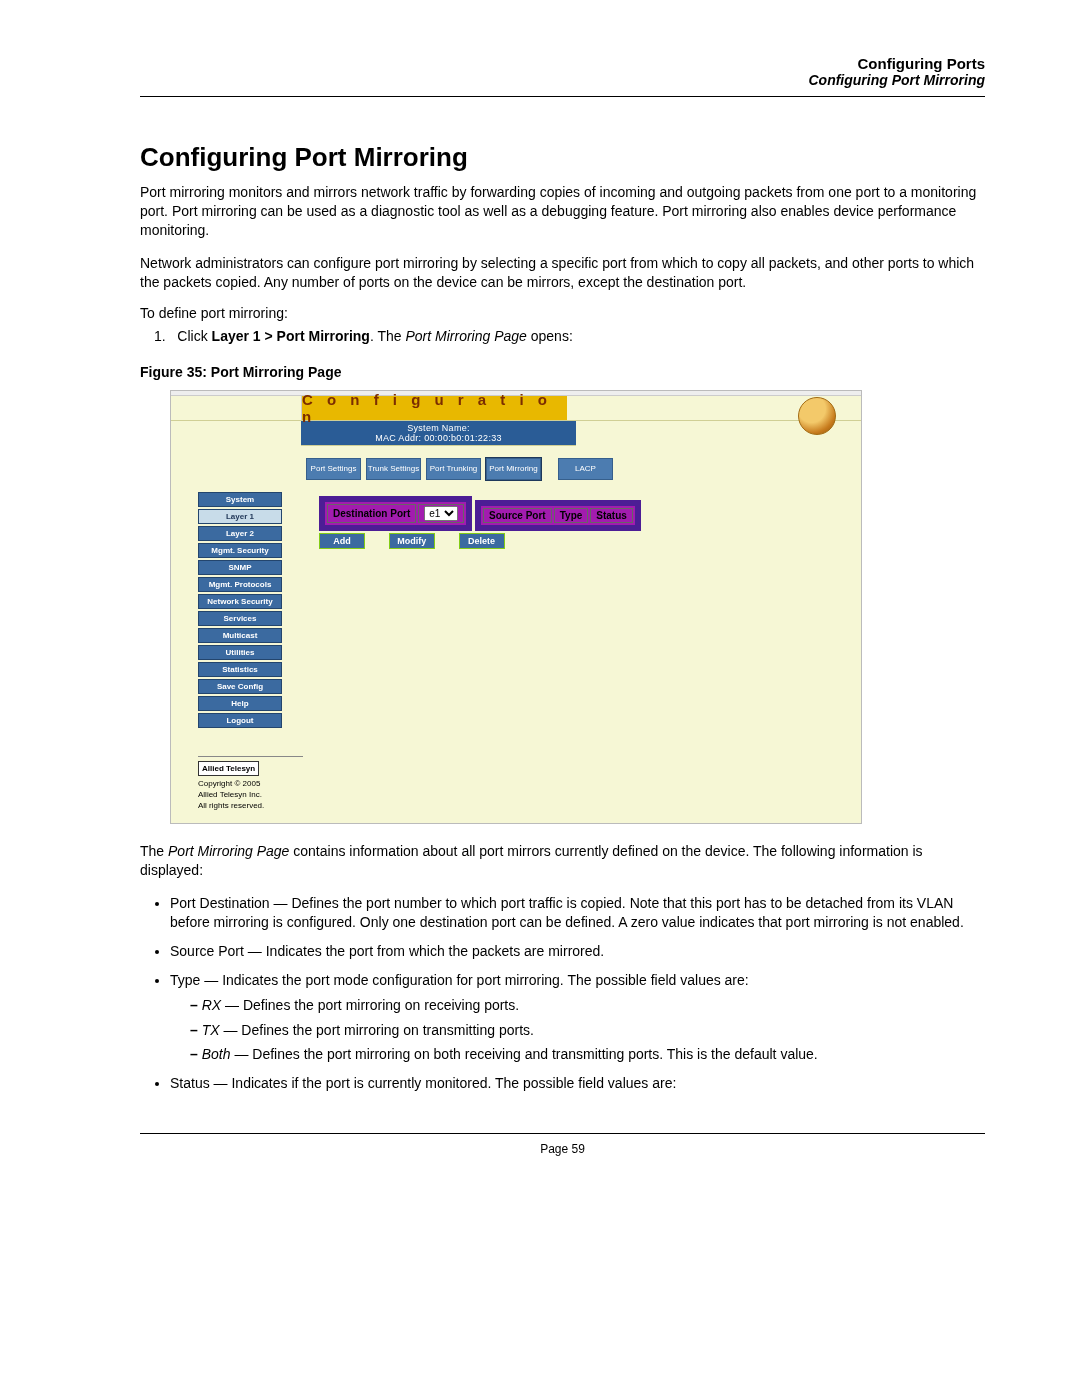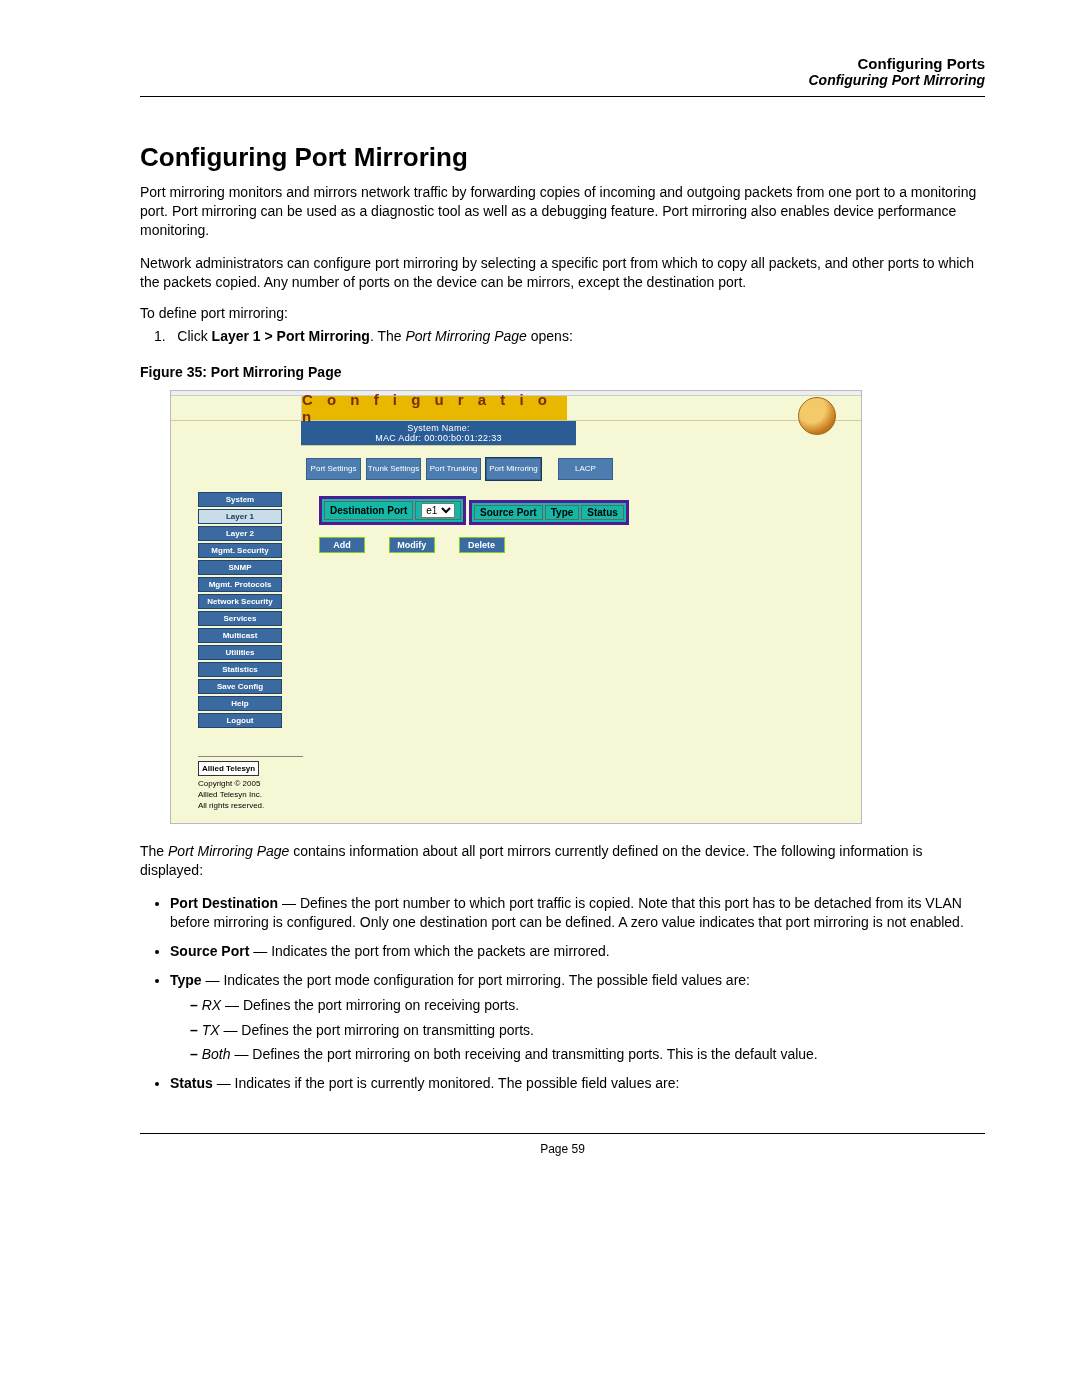--- a/index.html
+++ b/index.html
@@ -119,44 +119,43 @@
     display:inline-block;
     background:#fff; color:#000; font-weight:bold;
     font-size:8px; padding:1px 3px; border:1px solid #333;
     margin-bottom:2px;
   }
   .content {
     flex:1; padding: 8px 0 0 8px;
   }
   .panel {
     display:inline-block;
-    border:3px solid #4c1d95;
-    background:#14b8a6;
+    border:6px solid #4c1d95;
+    background:#a21caf;
     font-size:10px;
-    margin-bottom:10px;
   }
   .panel td { border:1px solid #666; padding:1px 5px; font-weight:bold;}
   select.mini { font-size:10px;}
   .actionbtn {
     width: 44px; height: 14px;
     background:#3b6aa0; color:#fff;
     border:1px solid #84cc16;
     font-size:9px; text-align:center;
     display:inline-flex;align-items:center;justify-content:center;
     font-weight:bold;
     margin-right:21px;
   }
 
   
   ul.dotlist { margin: 6px 0 0 10px; padding-left: 20px;}
   ul.dotlist > li { margin-bottom: 10px; line-height:1.35;}
   ul.sublist { list-style: none; margin: 6px 0 0 20px; padding: 0;}
   ul.sublist > li { margin-bottom: 6px; }
   ul.sublist > li::before { content:"–  "; font-weight:bold;}
-  .b { font-weight: bold;}
+  .b { font-weight: normal;}
   .i { font-style: italic;}
   .page-number { text-align:center; font-size:12px;}
 </style>
 </head>
 <body>
 
 <div class="page">
 
   <div class="running-head">
     <div class="run-title">Configuring Ports</div>

